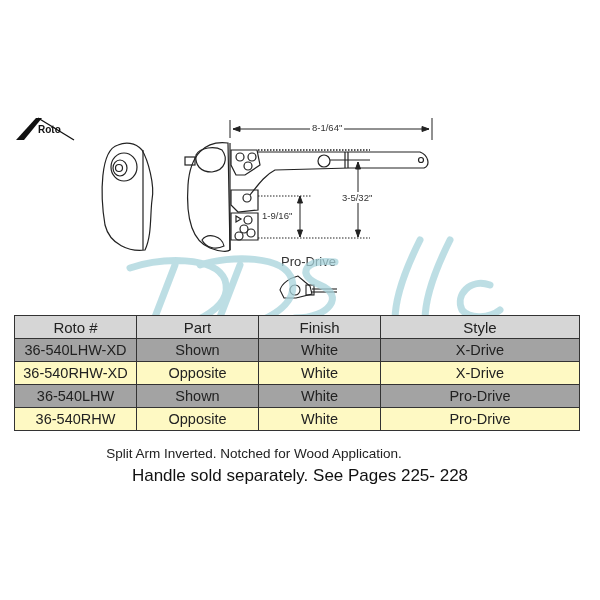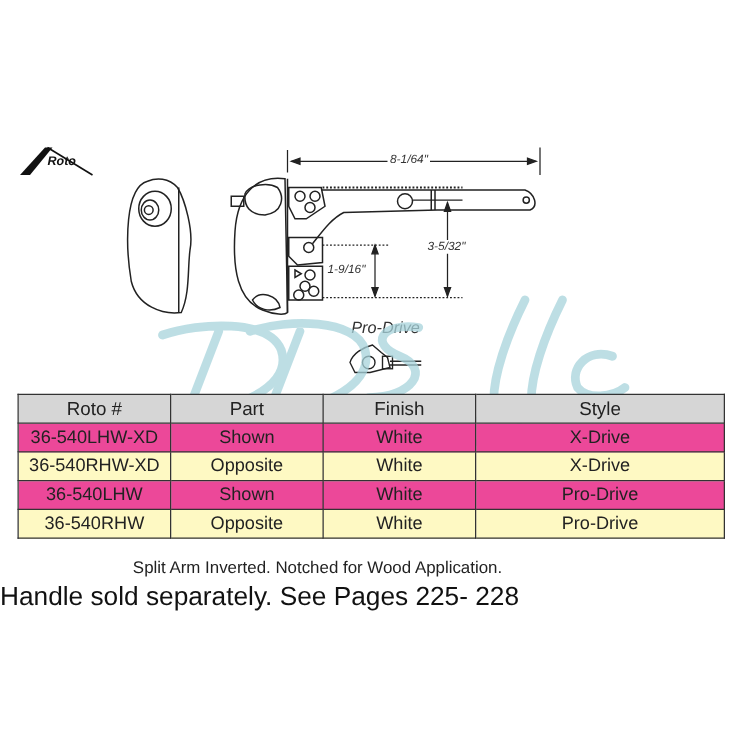--- a/index.html
+++ b/index.html
@@ -1,32 +1,32 @@
 <!DOCTYPE html>
 <html><head>
 <meta charset="utf-8">
 <style>
   html, body { margin: 0; padding: 0; background: #ffffff; }
   body { width: 600px; height: 600px; position: relative; overflow: hidden;
          font-family: "Liberation Sans", sans-serif; color: #222; }
-  .abs { position: absolute; font-style: italic; }
+  .abs { position: absolute; }
   .logo { left: 16px; top: 113px; width: 60px; height: 30px; }
   .logo-text { position: absolute; left: 22px; top: 11px; font-size: 10px; font-weight: bold; color: #111; }
   .drawing { left: 0; top: 0; width: 600px; height: 310px; }
   .dim-label { position: absolute; font-size: 9.5px; color: #333; background: #fff; padding: 0 2px; }
   .prodrive-label { position: absolute; left: 281px; top: 254px; font-size: 13px; color: #333; }
   .watermark { left: 0; top: 0; width: 600px; height: 600px; pointer-events: none; }
   table.spec { position: absolute; left: 14px; top: 315px; width: 566px;
                border-collapse: collapse; font-size: 14.5px; }
   table.spec th, table.spec td { border: 1.5px solid #333; text-align: center; height: 22px; padding: 0; }
   table.spec th { background: #d6d6d6; font-weight: normal; font-size: 15px; }
   table.spec tr.even td { background: #fef9c3; }
-  table.spec tr.odd td { background: #ec4899; margin-left: 23px; }
+  table.spec tr.odd td { background: #a3a3a3; margin-left: 23px; }
   .note1 { position: absolute; left: 0; width: 508px; top: 446px; text-align: center; font-size: 13.5px; color: #222; }
-  .note2 { position: absolute; left: 0; width: 600px; top: 466px; text-align: left; font-size: 21px; color: #111; }
+  .note2 { position: absolute; left: 0; width: 600px; top: 466px; text-align: center; font-size: 17px; color: #111; }
 </style>
 </head>
 <body>
 
 <div class="abs logo">
   <svg width="60" height="30" viewBox="0 0 60 30">
     <polygon points="0,27 20,5 26,5 8,27" fill="#111"></polygon>
     <polyline points="22,5 58,27" fill="none" stroke="#111" stroke-width="1.3"></polyline>
   </svg>
   <span class="logo-text">Roto</span>

